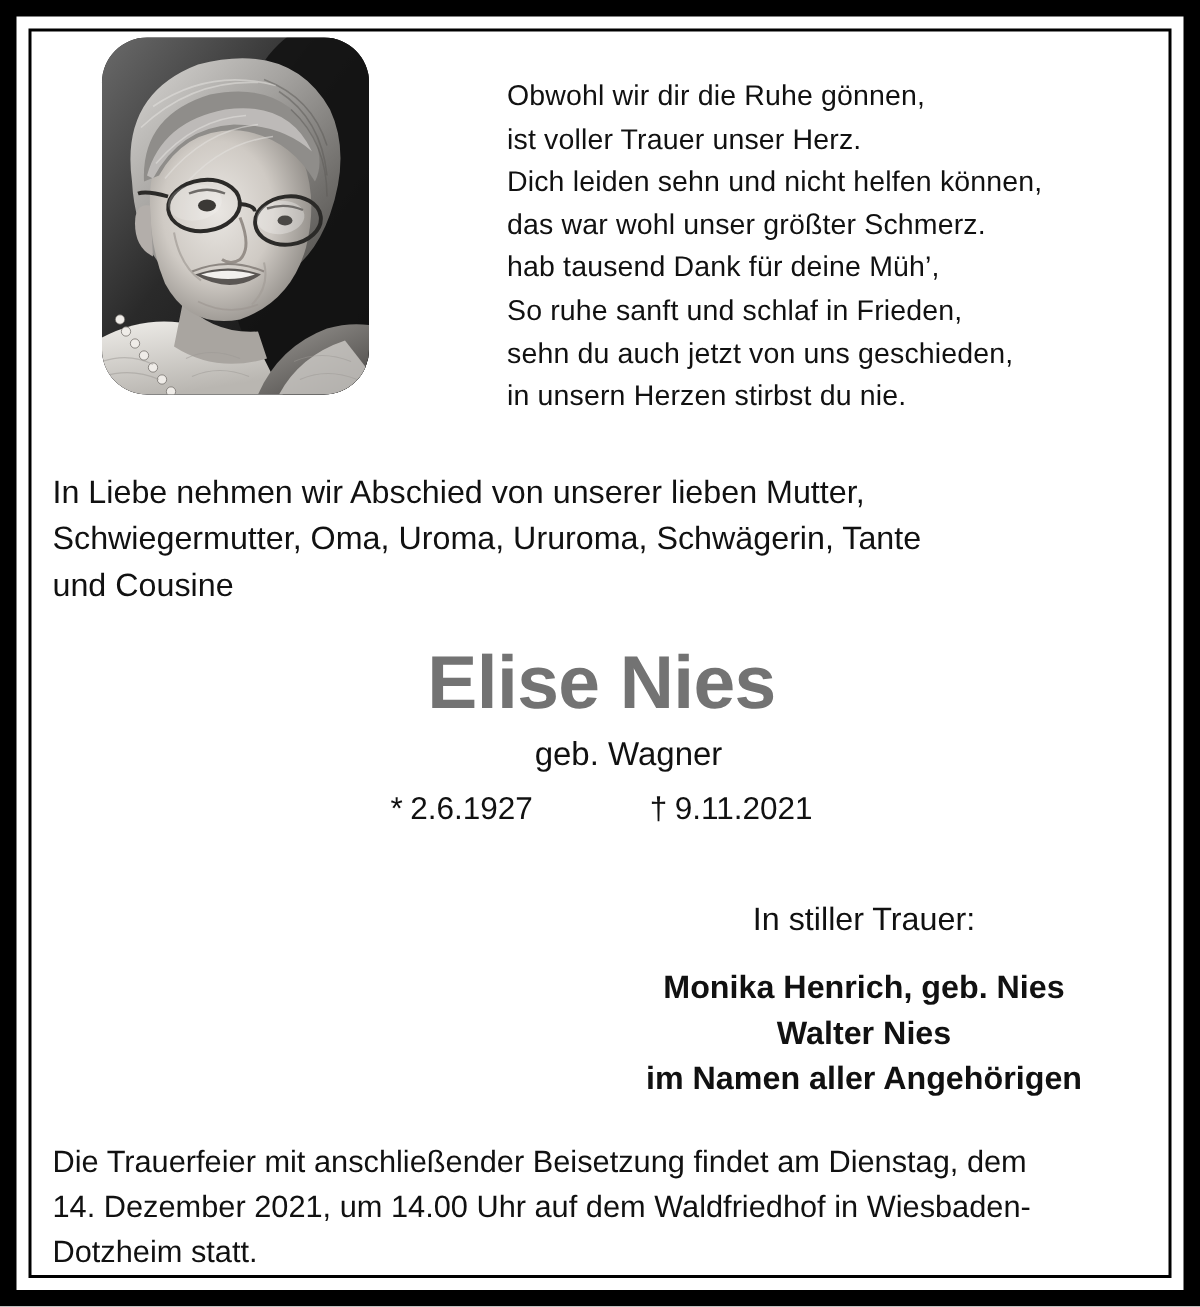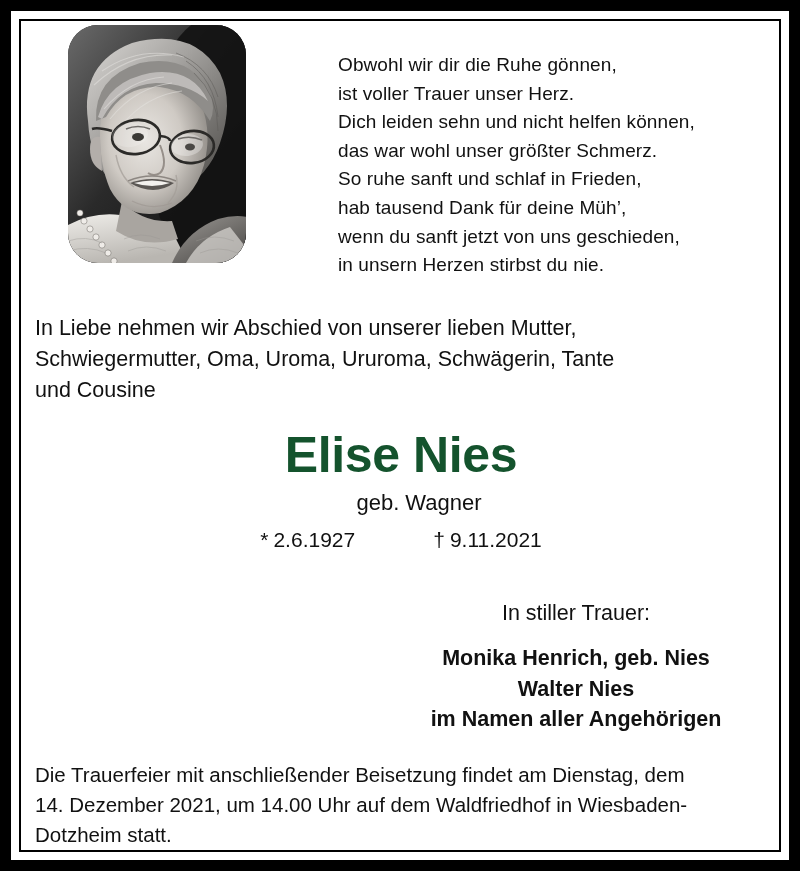--- a/index.html
+++ b/index.html
@@ -93,21 +93,21 @@
     position: absolute;
     left: 0px;
     top: 405px;
     width: 760px;
     text-align: center;
   }
   .deceased-name {
     font-size: 50px;
     font-weight: 700;
     letter-spacing: -0.4px;
-    color: #14532d;
+    color: #737373;
     line-height: 58px;
   }
   .maiden-name {
     margin-top: 6px;
     font-size: 22px;
     color: #111111;
     line-height: 26px;
     padding-left: 36px;
   }
   .dates {
@@ -262,23 +262,23 @@
           <path d="M 132 228 Q 150 220 170 228"></path>
         </g>
       </svg>
     </div>
 
     <div class="poem">
       <div>Obwohl wir dir die Ruhe gönnen,</div>
       <div>ist voller Trauer unser Herz.</div>
       <div>Dich leiden sehn und nicht helfen können,</div>
       <div>das war wohl unser größter Schmerz.</div>
+      <div>hab tausend Dank für deine Müh’,</div>
       <div>So ruhe sanft und schlaf in Frieden,</div>
-      <div>hab tausend Dank für deine Müh’,</div>
-      <div>wenn du sanft jetzt von uns geschieden,</div>
+      <div>sehn du auch jetzt von uns geschieden,</div>
       <div>in unsern Herzen stirbst du nie.</div>
     </div>
 
     <div class="farewell">
       <div>In Liebe nehmen wir Abschied von unserer lieben Mutter,</div>
       <div>Schwiegermutter, Oma, Uroma, Ururoma, Schwägerin, Tante</div>
       <div>und Cousine</div>
     </div>
 
     <div class="name-block">

